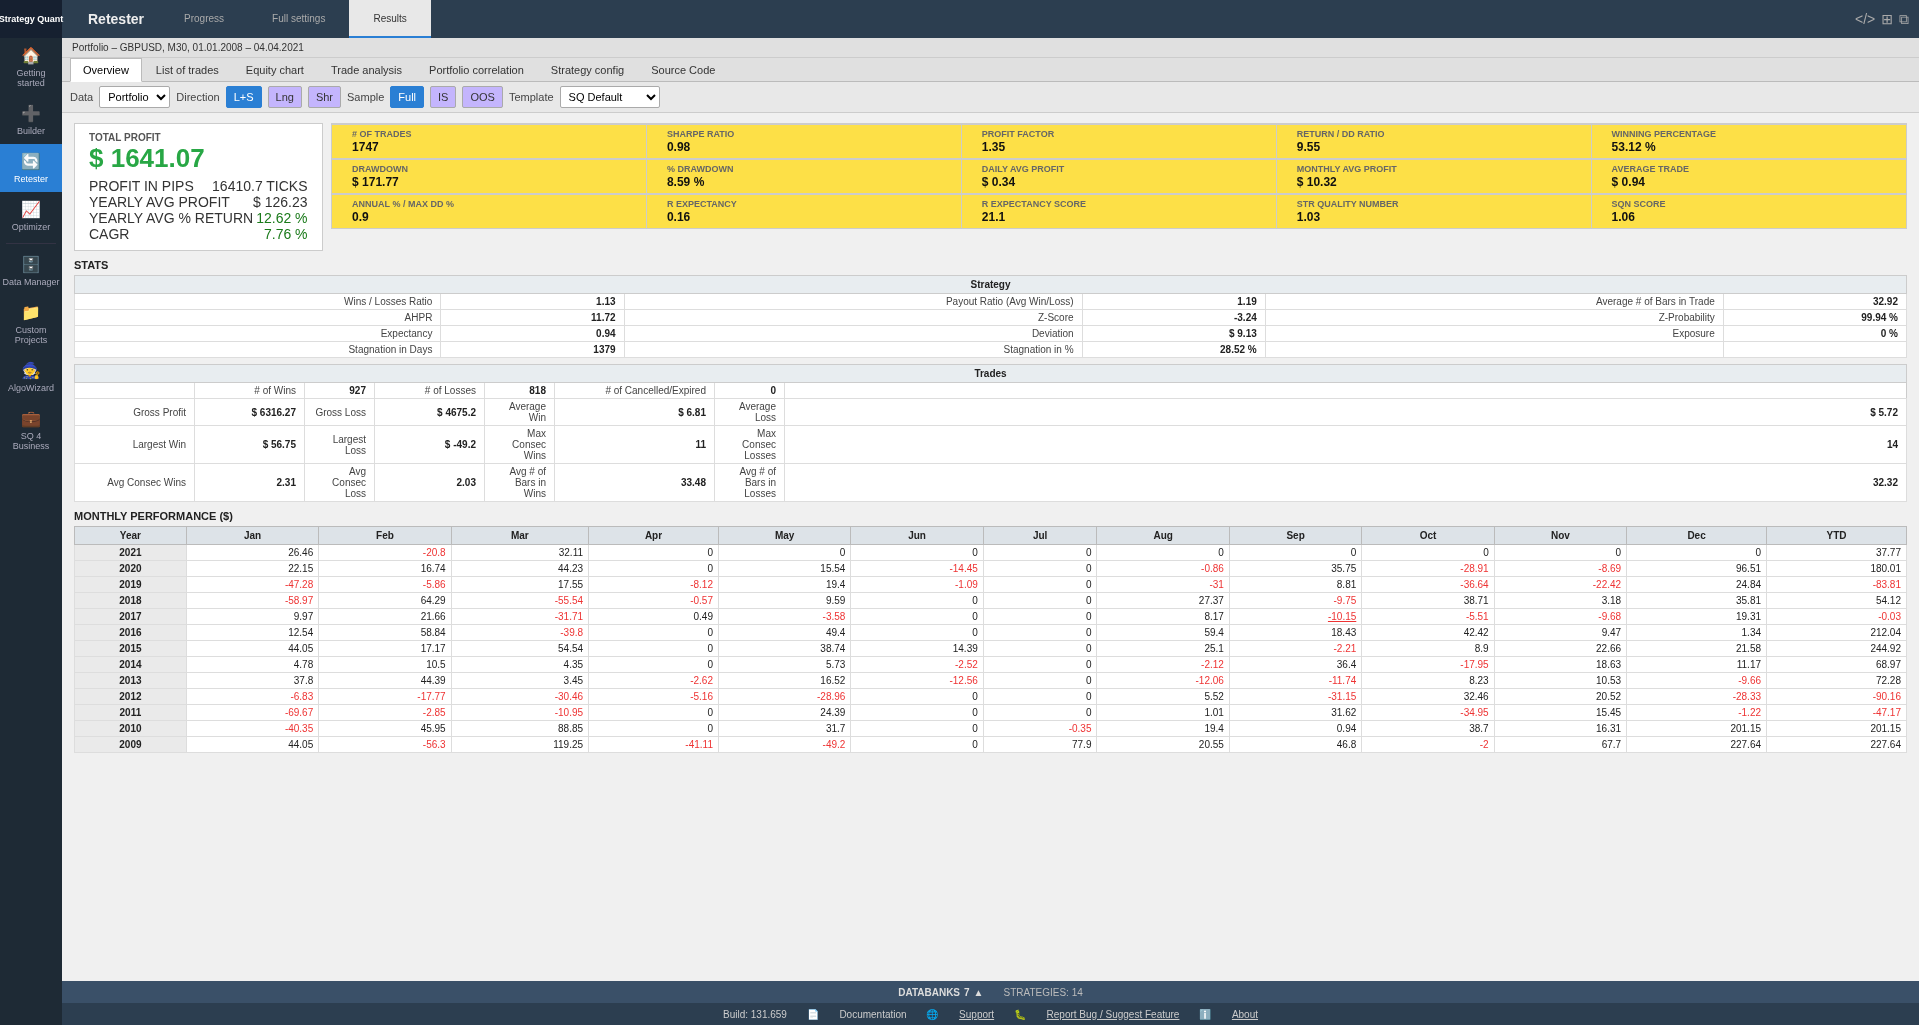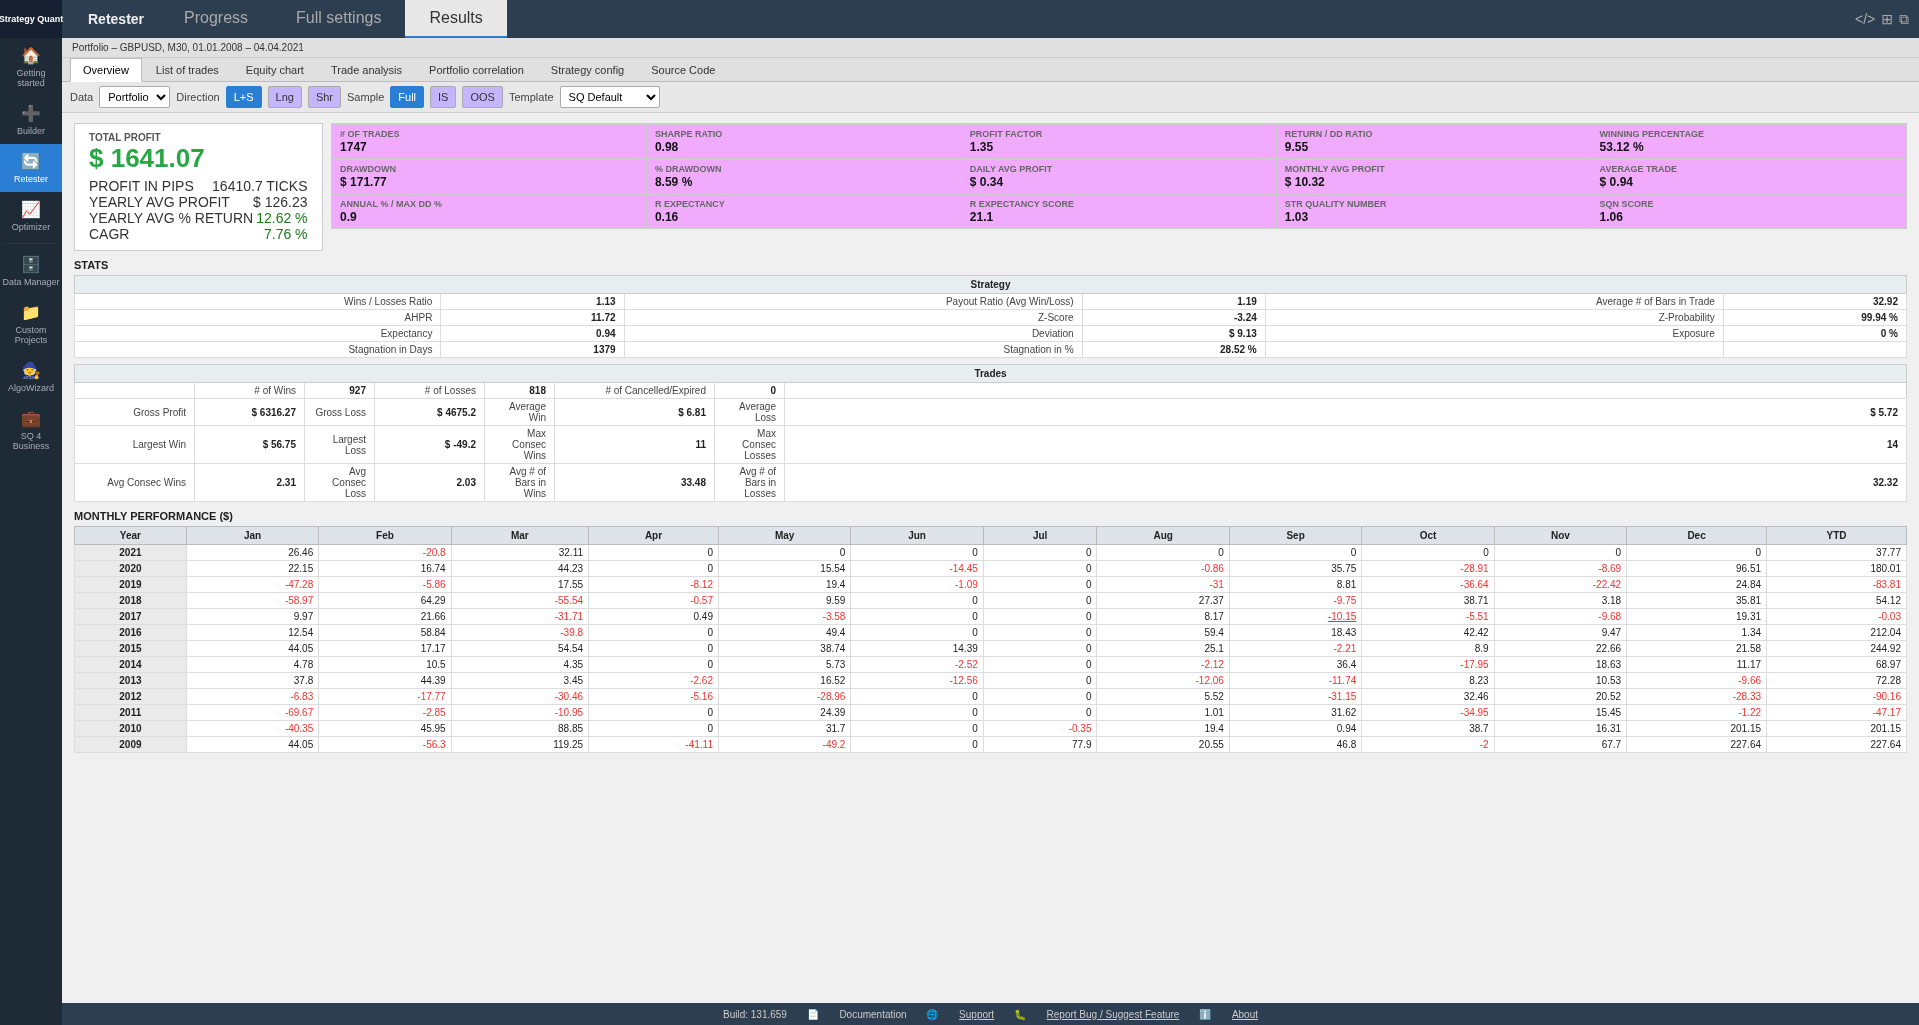--- a/index.html
+++ b/index.html
@@ -22,21 +22,21 @@
     
     .main { margin-left: 62px; height: 100%; display: flex; flex-direction: column; }
     
     
     .topbar {
       background: #2c3e50; height: 38px; display: flex; align-items: center; padding: 0 10px; gap: 0;
     }
     .topbar-title { color: #eee; font-size: 14px; font-weight: bold; padding: 0 16px; }
     .topbar-tabs { display: flex; height: 100%; }
     .topbar-tab {
-      height: 100%; padding: 0 24px; display: flex; align-items: center; color: #aaa; font-size: 16px; cursor: pointer; border-bottom: 2px solid transparent;
+      height: 100%; padding: 0 24px; display: flex; align-items: center; color: #aaa; font-size: 10px; cursor: pointer; border-bottom: 2px solid transparent;
     }
     .topbar-tab.active { color: #fff; border-bottom: 2px solid #2a7fd4; background: #e8e8e8; color: #333; }
     .topbar-icons { margin-left: auto; display: flex; gap: 6px; color: #aaa; font-size: 14px; }
 
     
     .content { background: #e8e8e8; flex: 1; display: flex; flex-direction: column; overflow: hidden; }
     
     .portfolio-info { padding: 4px 10px; font-size: 10px; color: #333; background: #e0e0e0; border-bottom: 1px solid #ccc; }
     
     
@@ -85,21 +85,21 @@
     
     .databanks-bar { height: 22px; background: #3a5068; display: flex; align-items: center; justify-content: center; gap: 20px; font-size: 10px; color: #bbb; padding: 0 10px; }
     .databanks-bar .db-item { display: flex; align-items: center; gap: 4px; color: #ddd; font-weight: bold; }
 
     
     .results::-webkit-scrollbar { width: 8px; }
     .results::-webkit-scrollbar-track { background: #ddd; }
     .results::-webkit-scrollbar-thumb { background: #aaa; border-radius: 4px; }
 
     .metric-cell {
-      background: #f0abfc; border: 1px solid #ccc; padding: 4px 8px; margin: -0.5px;
+      background: #fde047; border: 1px solid #ccc; padding: 4px 20px; margin: -0.5px;
     }
     .metric-cell .mlabel { font-size: 9px; color: #666; text-transform: uppercase; font-weight: bold; }
     .metric-cell .mvalue { font-size: 12px; color: #111; font-weight: bold; margin-top: 1px; }
   </style>
 </head>
 <body>
 
 <div class="sidebar">
   <div class="sidebar-logo">
     <span>Strategy</span>&nbsp;<span>Quant</span>
@@ -605,20 +605,29 @@
               <td style="color: rgb(238, 51, 51);">-2</td>
               <td>67.7</td>
               <td>227.64</td>
               <td>227.64</td>
             </tr>
           </tbody>
       </table>
 
     </div>
 
+    <div class="databanks-bar">
+      <span class="db-item">
+        DATABANKS <span>7</span>
+        <span>▲</span>
+      </span>
+      <span>
+        STRATEGIES: <span>14</span>
+      </span>
+    </div>
 
     <div class="statusbar">
       <span>Build: 131.659</span>
       <span>📄</span>
       <span style="cursor:pointer; ">Documentation</span>
       <span>🌐</span>
       <span style="cursor:pointer; text-decoration:underline;">Support</span>
       <span>🐛</span>
       <span style="cursor:pointer; text-decoration:underline;">Report Bug / Suggest Feature</span>
       <span>ℹ️</span>

